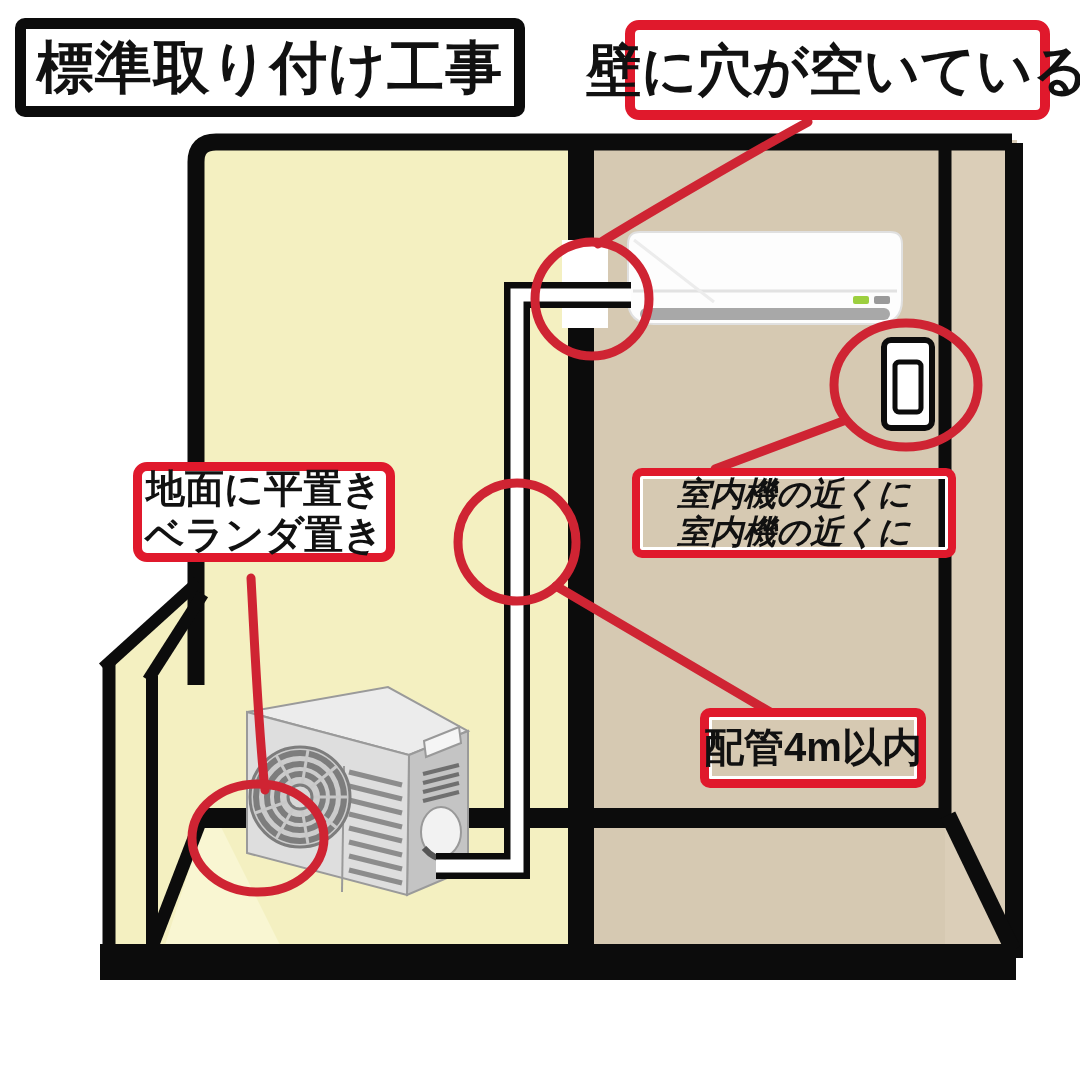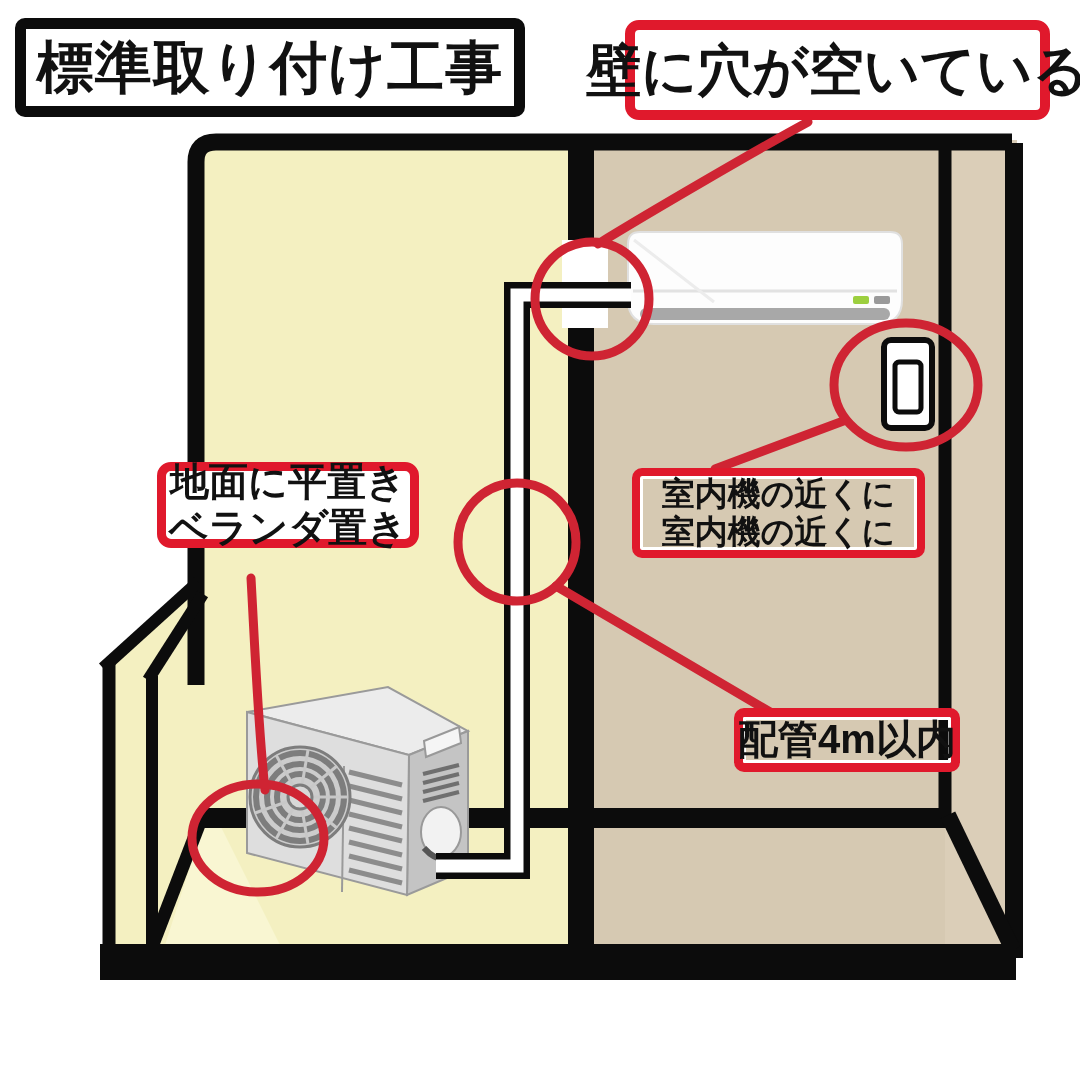--- a/index.html
+++ b/index.html
@@ -26,37 +26,35 @@
     left:15px;top:18px;width:510px;height:99px;
     border:11px solid var(--black);border-radius:10px;
     font-size:57px;letter-spacing:1px;
   }
   .hole-box{
     left:625px;top:20px;width:425px;height:100px;
     border:10px solid var(--red);border-radius:14px;
     font-size:55px;
   }
   .ground-box{
-    left:133px;top:462px;width:262px;height:86px;
+    left:133px;top:462px;width:262px;height:100px;
     border:9px solid var(--red);border-radius:14px;
     font-size:39px;
-    margin-left:24px;
   }
   .outlet-box{
-    left:632px;top:468px;width:293px;height:90px;
+    left:632px;top:468px;width:324px;height:90px;
     border:8px solid var(--red);border-radius:10px;
     background:transparent;box-shadow:inset 0 0 0 3px #fff;
-    font-size:33px;line-height:1.15;
+    font-size:33px;line-height:1.15;font-style:italic;
   }
   .pipe-box{
-    left:700px;top:708px;width:226px;height:64px;
+    left:700px;top:708px;width:226px;height:80px;
     border:9px solid var(--red);border-radius:10px;
     background:transparent;box-shadow:inset 0 0 0 3px #fff;
     font-size:40px;
-    margin-left:34px;
   }
 </style>
 </head>
 <body>
 
 <div class="stage">
 
   <svg width="1080" height="1080" viewBox="0 0 1080 1080">
 
     <g>

